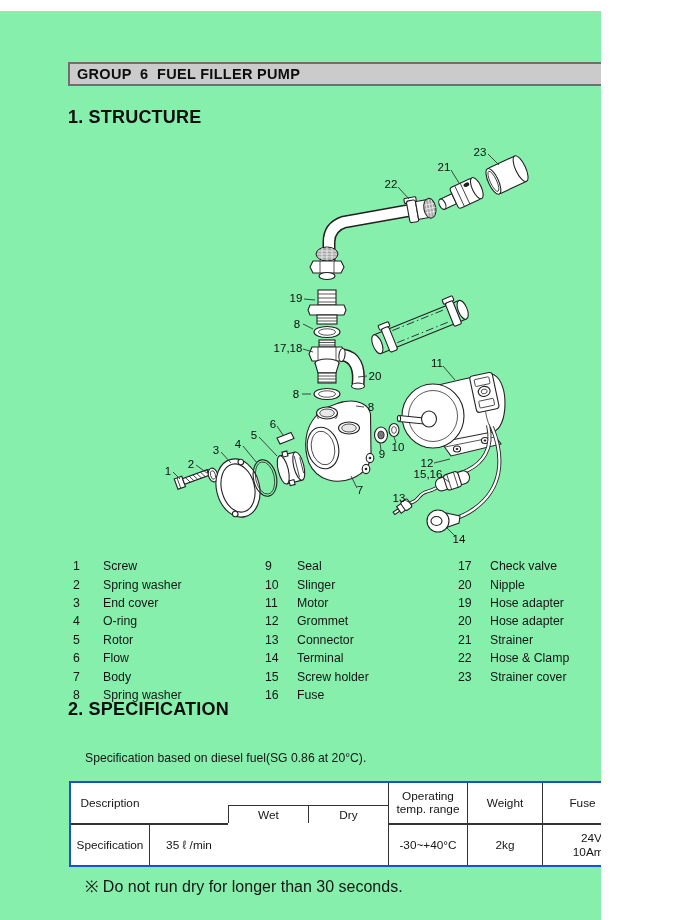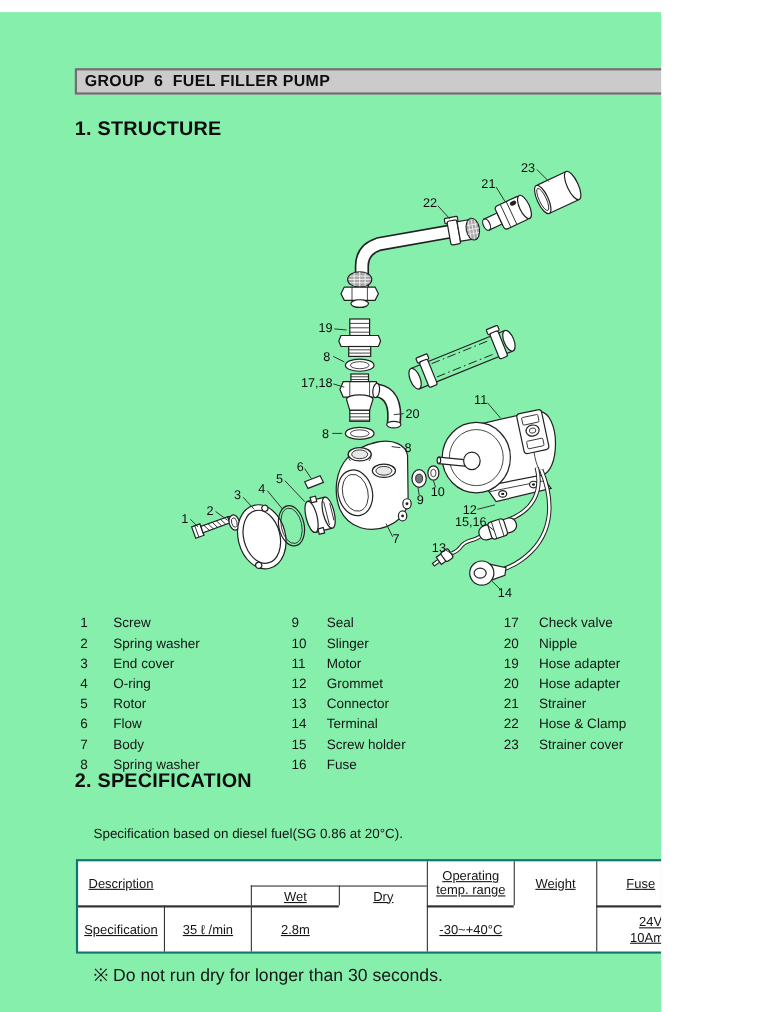--- a/index.html
+++ b/index.html
@@ -31,25 +31,25 @@
   .parts-col{position:absolute;top:0;}
   #pcol-0{left:73px;}
   #pcol-1{left:265px;}
   #pcol-2{left:458px;}
   .part-row{display:flex;height:18.4px;align-items:center;}
   .part-no{display:inline-block;width:30px;}
   #pcol-1 .part-no,#pcol-2 .part-no{width:32px;}
 
   .spec-table{
     position:absolute;left:69px;top:770px;box-sizing:content-box;
-    border:2px solid #0f766e;background:#fff;
+    border:2px solid #1d4ed8;background:#fff;
     display:grid;
     grid-template-columns:78px 79px 80px 80px 79px 75px 80px;
     grid-template-rows:22px 18px 42px;
-    font-size:11.8px;color:#151515;text-decoration:underline;
+    font-size:11.8px;color:#151515;
   }
   .spec-table .cell{display:flex;align-items:center;justify-content:center;text-align:center;box-sizing:border-box;}
   .pre-line{white-space:pre-line;line-height:13.5px;}
   .c-desc{grid-area:1/1/3/2;}
   .c-flow{grid-area:1/2/3/3;border-left:1px solid #333;}
   .c-sph{grid-area:1/3/2/5;border-left:1px solid #333;}
   .c-wet{grid-area:2/3/3/4;border-left:1px solid #333;border-top:1px solid #333;}
   .c-dry{grid-area:2/4/3/5;border-left:1px solid #333;border-top:1px solid #333;}
   .c-oper{grid-area:1/5/3/6;border-left:1px solid #333;}
   .c-wt{grid-area:1/6/3/7;border-left:1px solid #333;}
@@ -432,20 +432,20 @@
   <div class="spec-table">
     <div class="cell c-desc">Description</div>
     <div class="cell c-wet">Wet</div>
     <div class="cell c-dry">Dry</div>
     <div class="cell c-oper pre-line">Operating
 temp. range</div>
     <div class="cell c-wt">Weight</div>
     <div class="cell c-fuse">Fuse</div>
     <div class="cell drow d1">Specification</div>
     <div class="cell drow d2">35 ℓ /min</div>
-    <div class="cell drow d3">2.8m</div>
     <div class="cell drow d5">-30~+40°C</div>
+    <div class="cell drow d6">2kg</div>
     <div class="cell drow d7">24V 10Amp</div>
   </div>
 
   <div class="footnote">※ Do not run dry for longer than 30 seconds.</div>
 
 </div>
 
 </body></html>

